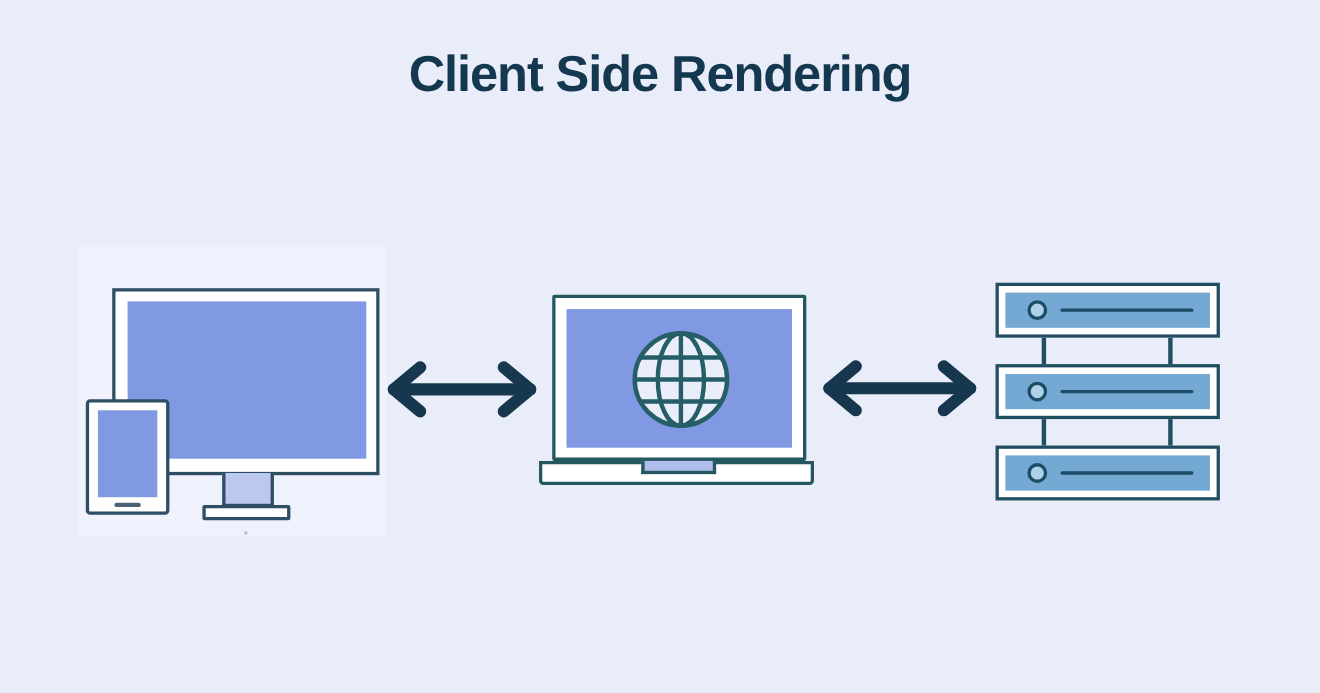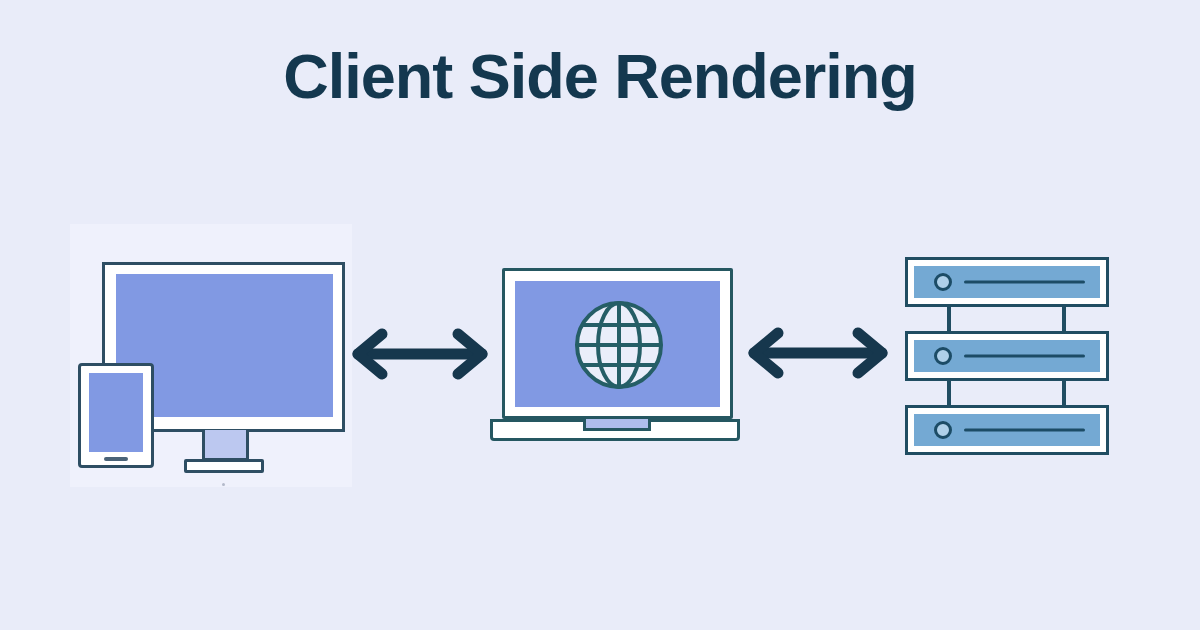--- a/index.html
+++ b/index.html
@@ -16,21 +16,21 @@
     background: var(--background, #E9ECF9);
   }
 
   
   .title {
     position: absolute;
     top: 40px;
     left: 0;
     width: 100%;
     text-align: center;
-    font-size: 63px;
+    font-size: 46px;
     font-weight: 700;
     letter-spacing: -1px;
     color: var(--title-text, #14384F);
   }
 
   
   .left-backdrop {
     position: absolute;
     left: 70px; top: 224px;
     width: 282px; height: 263px;

